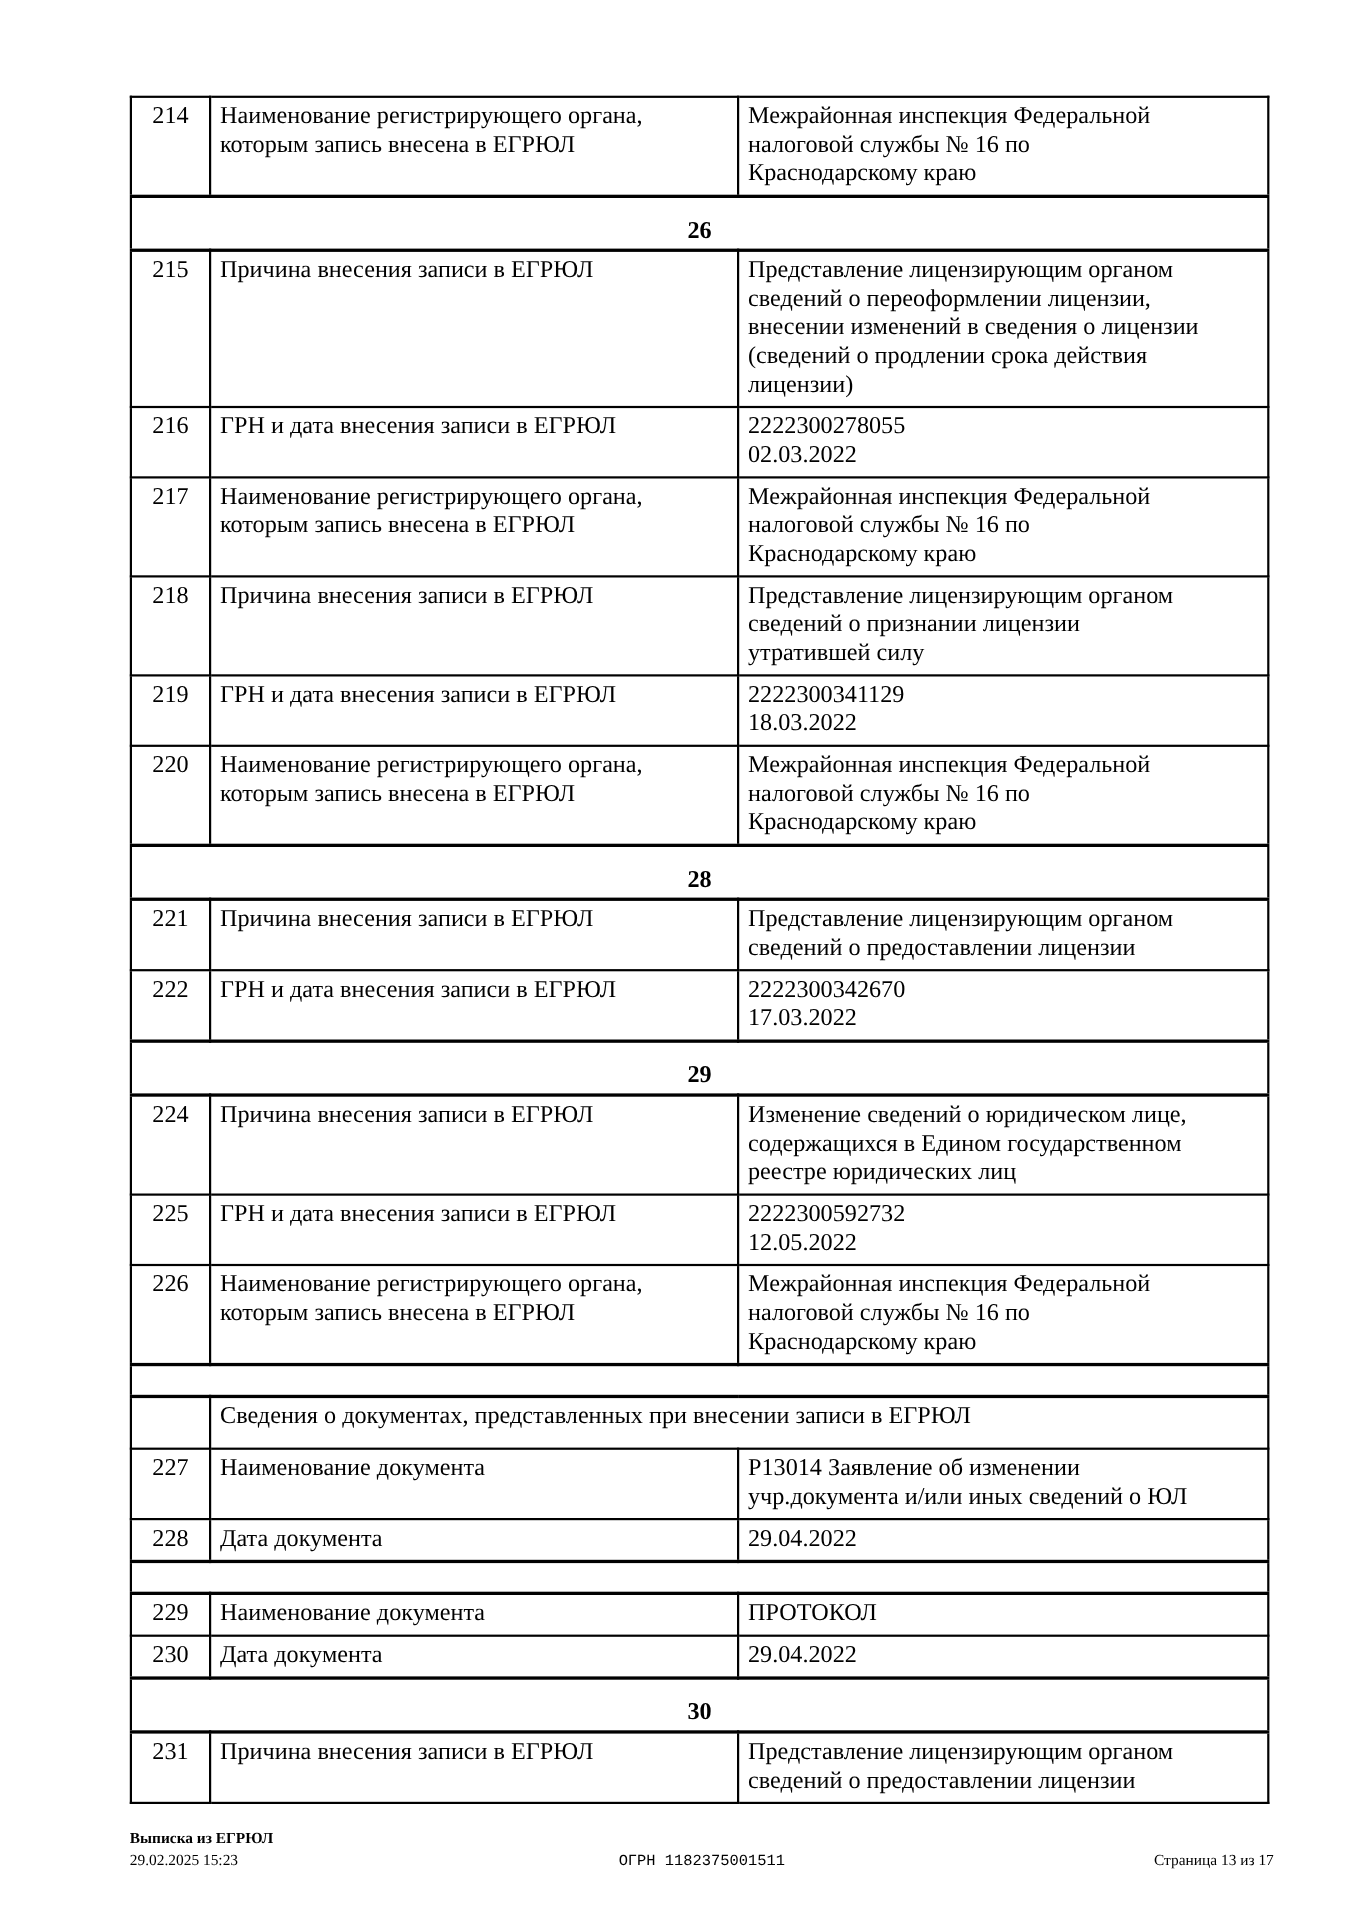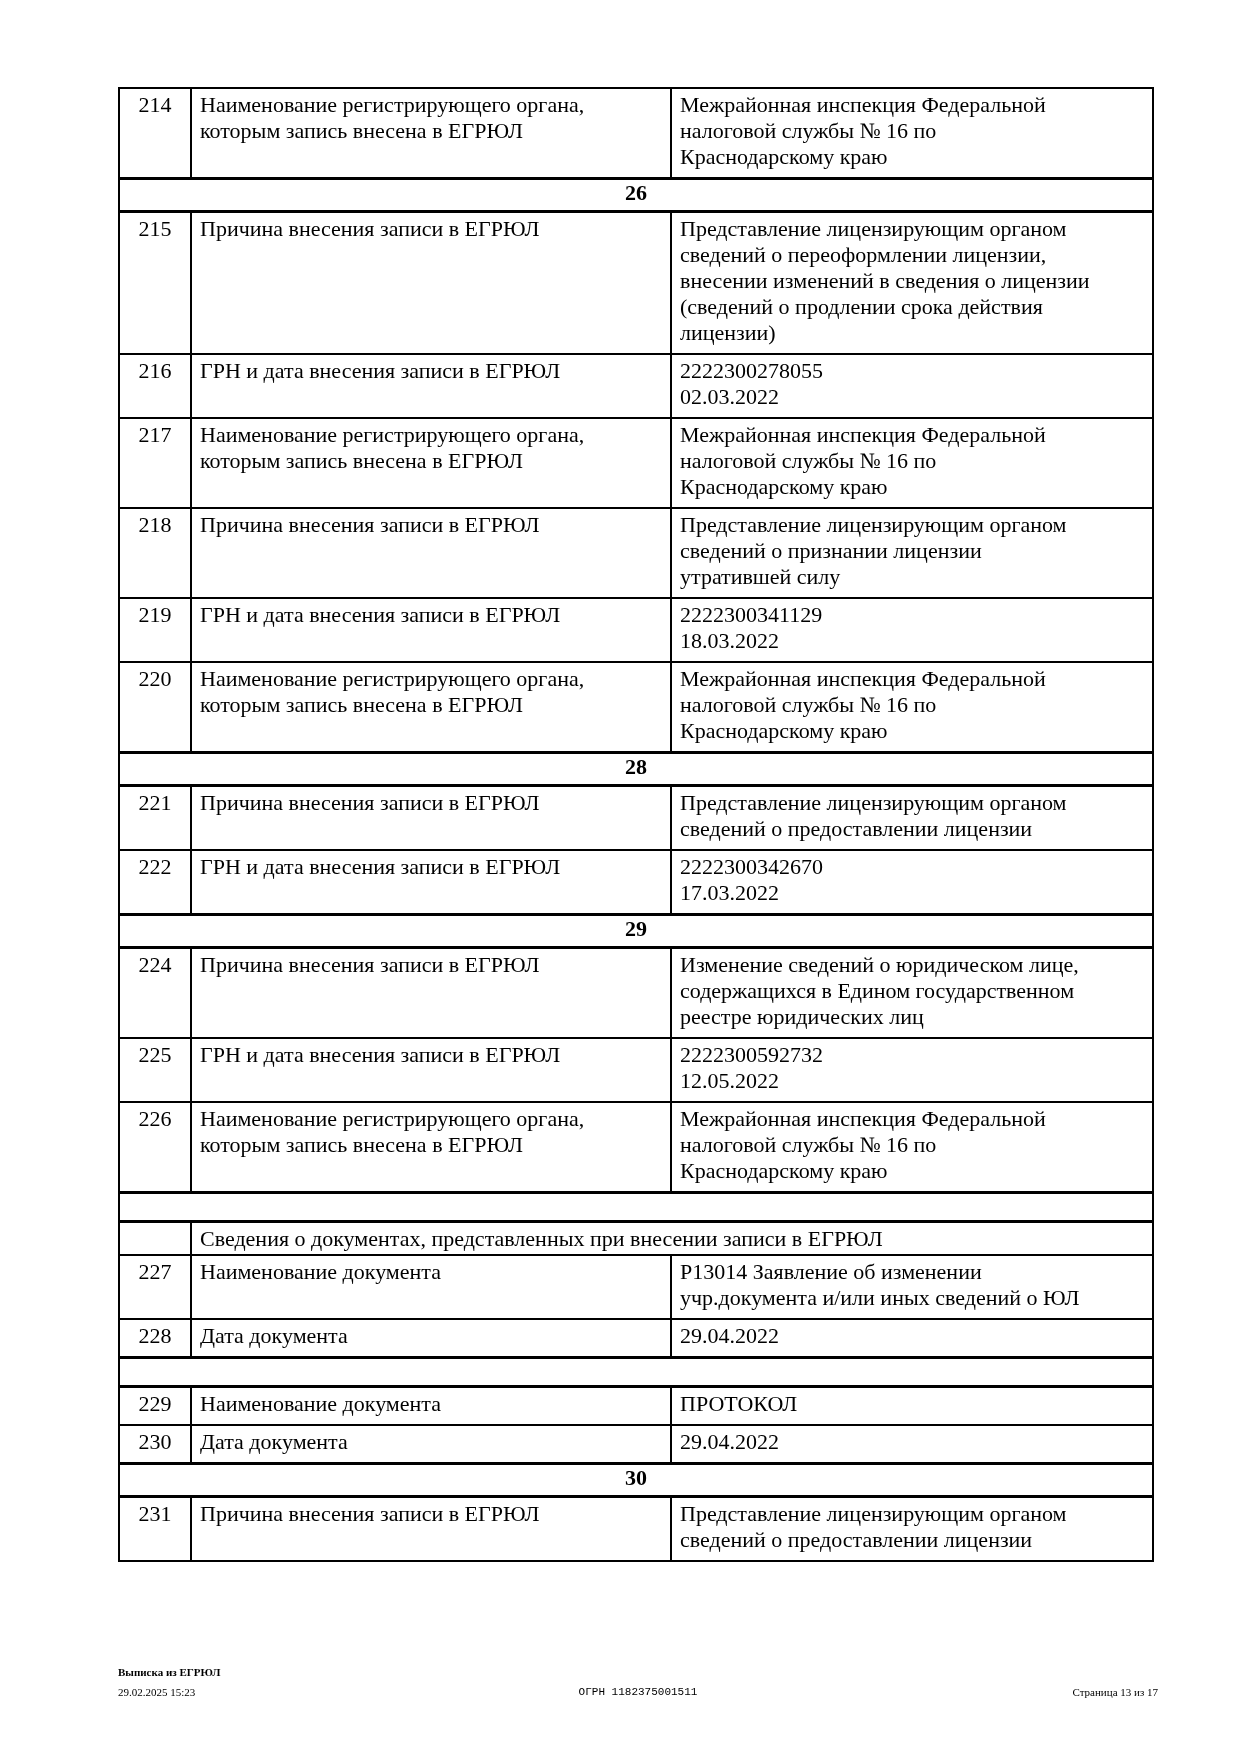--- a/index.html
+++ b/index.html
@@ -45,40 +45,40 @@
     padding: 3px 2px 7px 2px;
   }
   td.cell-name, td.cell-val {
     white-space: pre-line;
   }
   tr.row-section td {
     border-top: 3px solid #000000;
     border-bottom: 3px solid #000000;
     text-align: center;
     font-weight: bold;
-    padding: 0 0 4px 0;
+    padding: 16px 0 4px 0;
   }
   tr.row-gap td {
     border-top: 3px solid #000000;
     border-bottom: 3px solid #000000;
     height: 26px;
     padding: 0;
   }
   tr.row-subheader td {
-    padding-bottom: 2px;
+    padding-bottom: 16px;
   }
   .footer {
     position: absolute;
     left: 118px;
     top: 1662px;
     width: 1040px;
     display: flex;
     justify-content: center;
     align-items: flex-end;
-    font-size: 11px;
+    font-size: 14px;
     line-height: 20px;
   }
   .f-left   { flex: 1 1 33%; text-align: left; }
   .f-center { flex: 1 1 33%; text-align: center; font-family: Liberation Mono, monospace; }
   .f-right  { flex: 1 1 33%; text-align: right; }
   .f-title  { font-weight: bold; }
 </style>
 </head>
 <body>
 

